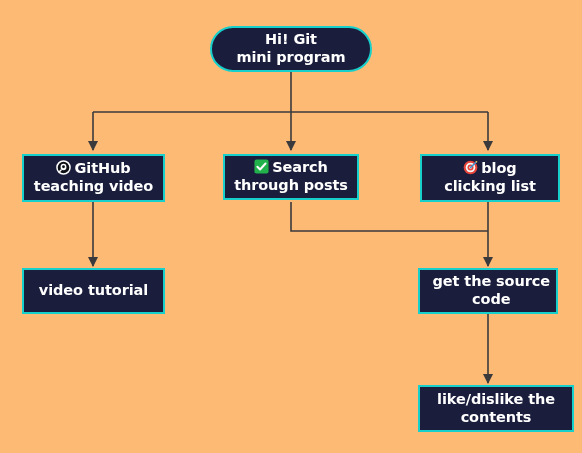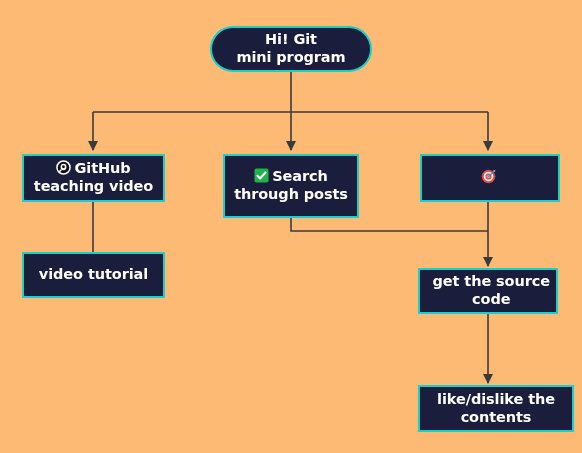--- a/index.html
+++ b/index.html
@@ -99,40 +99,41 @@
   <div class="node" style="left:22px; top:154px; width:143px; height:48px;">
     <span class="node-label"><span class="node-icon"><svg width="15" height="15" viewBox="0 0 16 16">
             <circle cx="8" cy="8" r="7" fill="#0d1117" stroke="#ffffff" stroke-width="1.6"></circle>
             <ellipse cx="8" cy="7.4" rx="3.1" ry="3.4" fill="#ffffff"></ellipse>
             <circle cx="8" cy="7.2" r="1.5" fill="#0d1117"></circle>
             <path d="M5.4 10.6 L3.6 12.6" stroke="#ffffff" stroke-width="1.5" stroke-linecap="round"></path>
           </svg></span><span>GitHub
 teaching video</span></span>
   </div>
 
-  <div class="node" style="left:223px; top:154px; width:136px; height:64px;">
+  <div class="node" style="left:223px; top:154px; width:136px; height:46px;">
     <span class="node-label"><span class="node-icon"><svg width="15" height="15" viewBox="0 0 16 16">
             <rect x="0.5" y="0.5" width="15" height="15" rx="2.2" fill="#22b24c"></rect>
             <path d="M3.6 8.3 L6.5 11.2 L12.3 4.8" fill="none" stroke="#ffffff" stroke-width="2.1" stroke-linecap="round" stroke-linejoin="round"></path>
           </svg></span><span>Search
 through posts</span></span>
   </div>
 
   <div class="node" style="left:420px; top:154px; width:140px; height:48px;">
     <span class="node-label"><span class="node-icon"><svg width="15" height="15" viewBox="0 0 16 16">
             <circle cx="8" cy="8" r="7.3" fill="#e8443a"></circle>
             <circle cx="8" cy="8" r="5.1" fill="#f6f6f6"></circle>
             <circle cx="8" cy="8" r="3.2" fill="#e8443a"></circle>
             <circle cx="8" cy="8" r="1.4" fill="#f6f6f6"></circle>
             <path d="M8 8 L14.2 2.1" stroke="#3f8ed0" stroke-width="1.7" stroke-linecap="round"></path>
             <path d="M13.1 1.3 L15.2 1.1 L14.9 3.2 Z" fill="#f2c14b"></path>
-          </svg></span></span>
+          </svg></span><span>blog
+clicking list</span></span>
   </div>
 
-  <div class="node" style="left:22px; top:252px; width:143px; height:46px;">
+  <div class="node" style="left:22px; top:268px; width:143px; height:46px;">
     <span class="node-label">video tutorial</span>
   </div>
 
   <div class="node" style="left:418px; top:268px; width:140px; height:46px;justify-content:flex-end;">
     <span class="node-label">get the source
 code</span>
   </div>
 
   <div class="node" style="left:418px; top:385px; width:156px; height:47px;">
     <span class="node-label">like/dislike the

